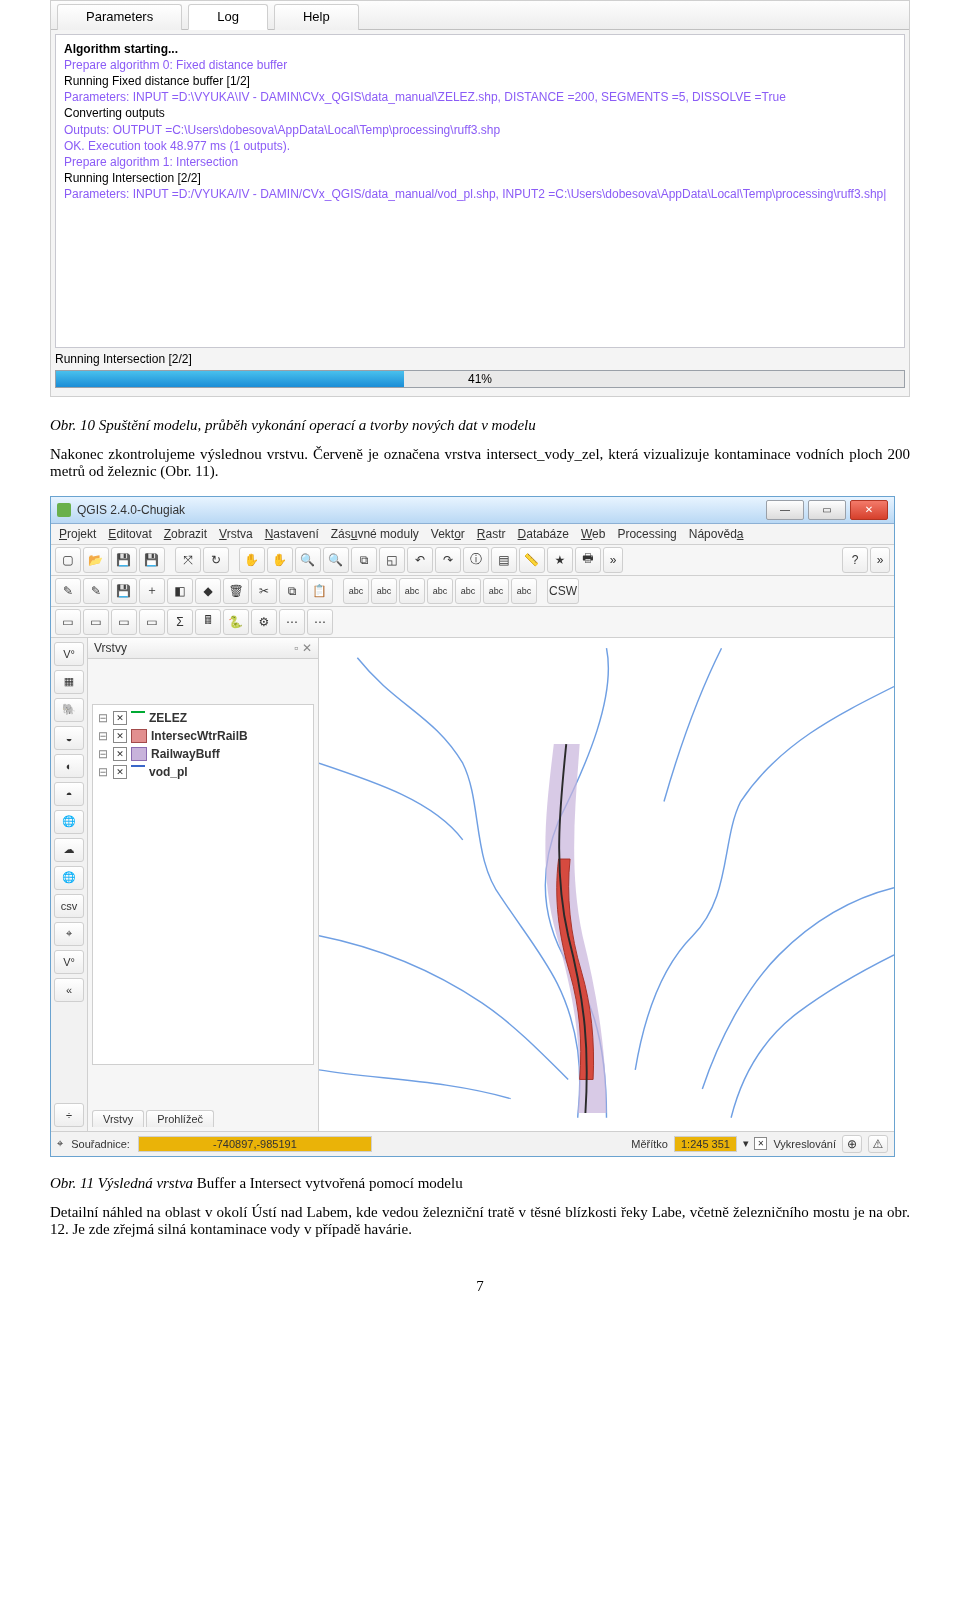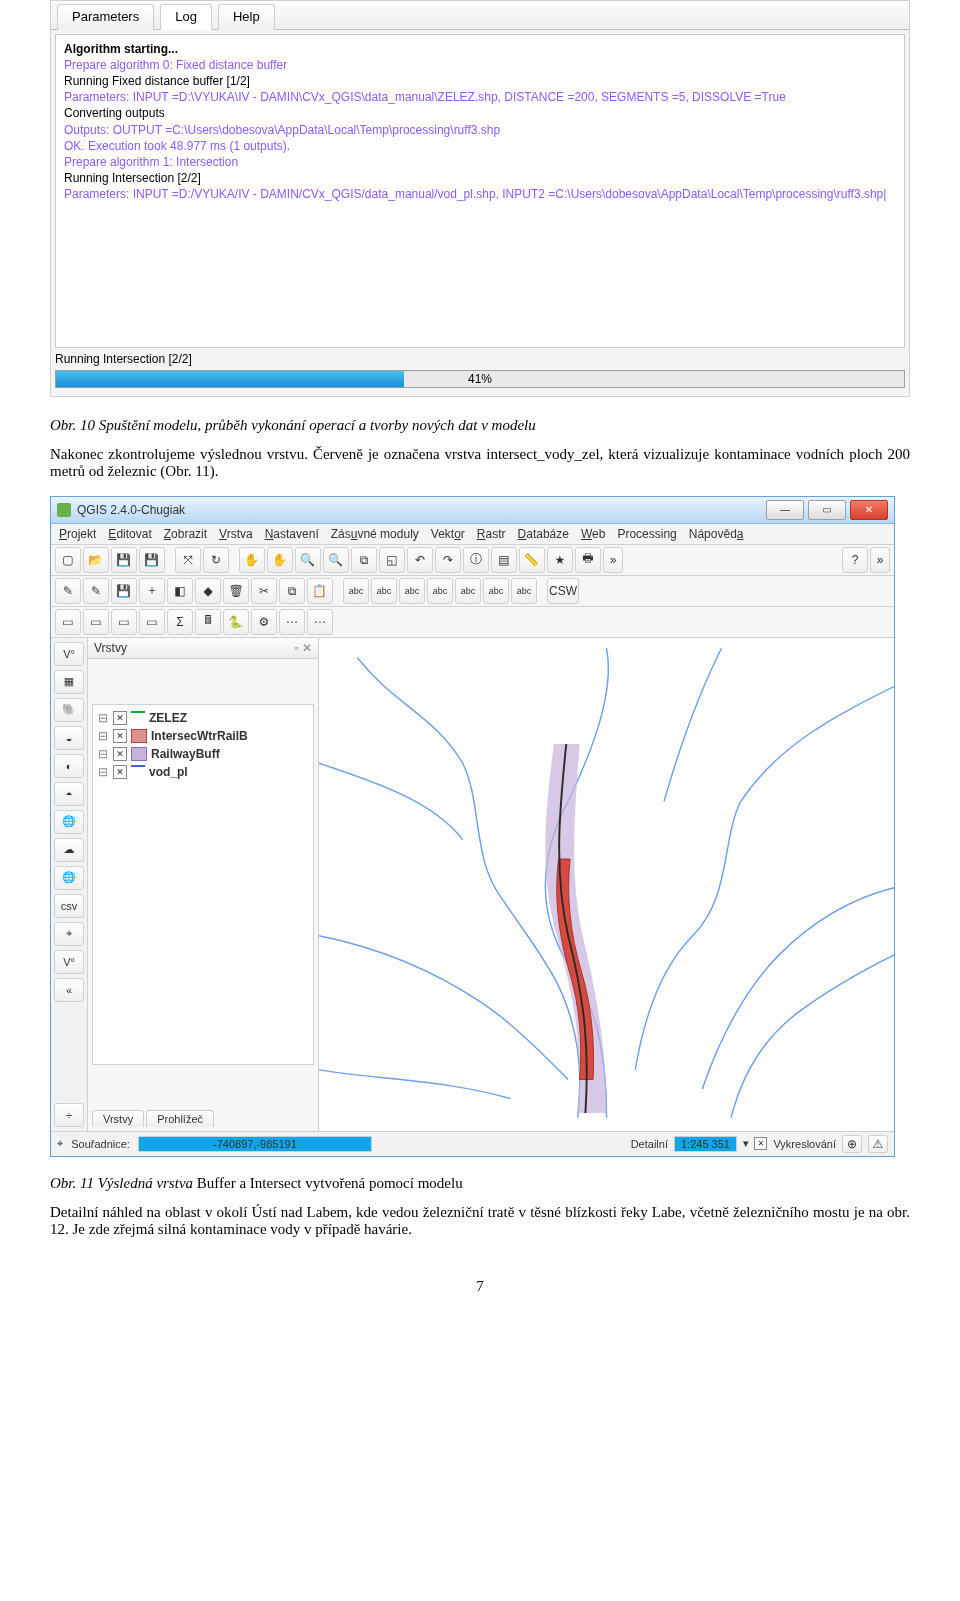--- a/index.html
+++ b/index.html
@@ -19,21 +19,21 @@
     margin: 0 0 20px 0;
   }
   
   .log-tabs {
     display: flex;
     background: linear-gradient(#fdfdfd,#ededed);
     border-bottom: 1px solid #c0c0c0;
     font: 13px/1.2 "Segoe UI", Arial, sans-serif;
   }
   .log-tab {
-    padding: 4px 14px;
+    padding: 4px 28px;
     border: 1px solid #cfcfcf;
     border-bottom: none;
     margin: 3px 0 -1px 6px;
     background: linear-gradient(#fff,#f0f0f0);
     border-radius: 3px 3px 0 0;
   }
   .log-tab.active {
     background: #fff;
     border-bottom: 1px solid #fff;
   }
@@ -188,21 +188,21 @@
   }
   .map svg { width:100%; height:490px; }
   .statusbar {
     display:flex; align-items:center; gap:8px;
     padding:3px 6px;
     background:#f2f2f2;
     border-top:1px solid #cfcfcf;
     font-size:11px;
   }
   .statusbar .sb-field {
-    background:#0ea5e9; border:1px solid #cfcfcf; padding:1px 6px;
+    background:#eab308; border:1px solid #cfcfcf; padding:1px 6px;
   }
   .statusbar .sb-right { margin-left:auto; display:flex; align-items:center; gap:6px;}
   .statusbar .chk2 { width:11px; height:11px; border:1px solid #888; background:#fff; display:inline-flex; align-items:center; justify-content:center; font-size:8px;}
   .page-num { text-align:center; margin-top:40px; font-size:15px; }
 </style>
 </head>
 <body>
 
 <div class="doc">
 
@@ -408,21 +408,21 @@
           </g>
         </svg>
       </div>
     </div>
 
     <div class="statusbar">
       <span>⌖</span>
       <span>Souřadnice:</span>
       <span class="sb-field" style="min-width:220px;text-align:center">-740897,-985191</span>
       <div class="sb-right">
-        <span>Detailní</span>
+        <span>Měřítko</span>
         <span class="sb-field">1:245 351</span>
         <span>▾</span>
         <span class="chk2">✕</span>
         <span>Vykreslování</span>
         <span class="tb-btn" style="width:18px;height:16px">⊕</span>
         <span class="tb-btn" style="width:18px;height:16px">⚠</span>
       </div>
     </div>
   </div>
 

